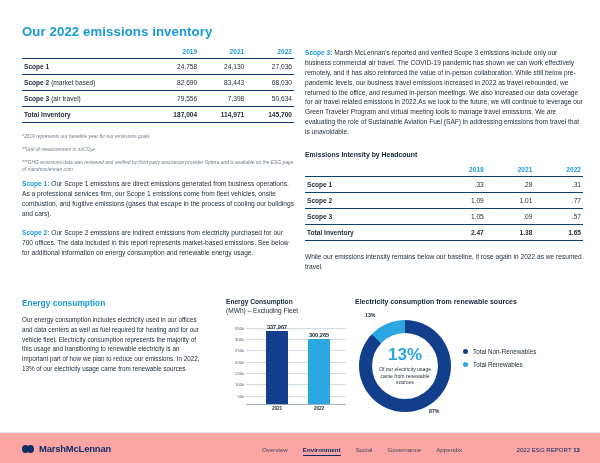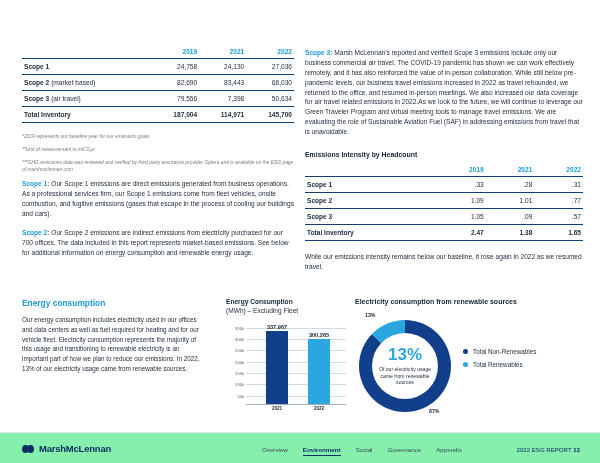--- a/index.html
+++ b/index.html
@@ -132,21 +132,21 @@
     position: absolute; font-size: 5.2px; font-weight: bold; color: #14263a;
   }
   .legend { position: absolute; left: 108px; top: 36px; }
   .legend-row { display: flex; align-items: center; margin-bottom: 6px; }
   .legend-dot { width: 5px; height: 5px; border-radius: 50%; margin-right: 5px; }
   .legend-txt { font-size: 6.3px; color: #22303f; }
 
   
   .footer {
     position: absolute; left: 0; bottom: 0; width: 600px; height: 31px;
-    border-top: 1px solid #dfe5eb; background: #86efac;
+    border-top: 1px solid #dfe5eb; background: #fca5a5;
   }
   .logo { position: absolute; left: 22px; top: 10px; display: flex; align-items: center; }
   .logo-mark { width: 13px; height: 8px; margin-right: 4px; position: relative; }
   .logo-mark i {
     position: absolute; top: 0; width: 7px; height: 8px;
     border-radius: 50%; background: #0d2e63;
   }
   .logo-mark i.a { left: 0; }
   .logo-mark i.b { left: 5px; }
   .logo-txt { font-size: 9.4px; font-weight: bold; color: #0d2e63; letter-spacing: -.15px; }
@@ -154,20 +154,21 @@
   .nav-item { font-size: 6.2px; color: #3b4b5c; }
   .nav-item.active { font-weight: bold; color: #0d2e63; border-bottom: 1.2px solid #0d2e63; padding-bottom: 2px; }
   .page-meta { position: absolute; right: 20px; top: 13px; font-size: 6.1px; color: #0d2e63; }
   .page-meta b { font-weight: bold; }
 </style>
 </head>
 <body>
 
 <div class="page">
 
+  <div class="page-title">Our 2022 emissions inventory</div>
 
   <div class="col-left">
 
     <table class="data">
       <thead>
         <tr>
           <th class="lbl"></th>
           <th>2019</th>
           <th>2021</th>
           <th>2022</th>

